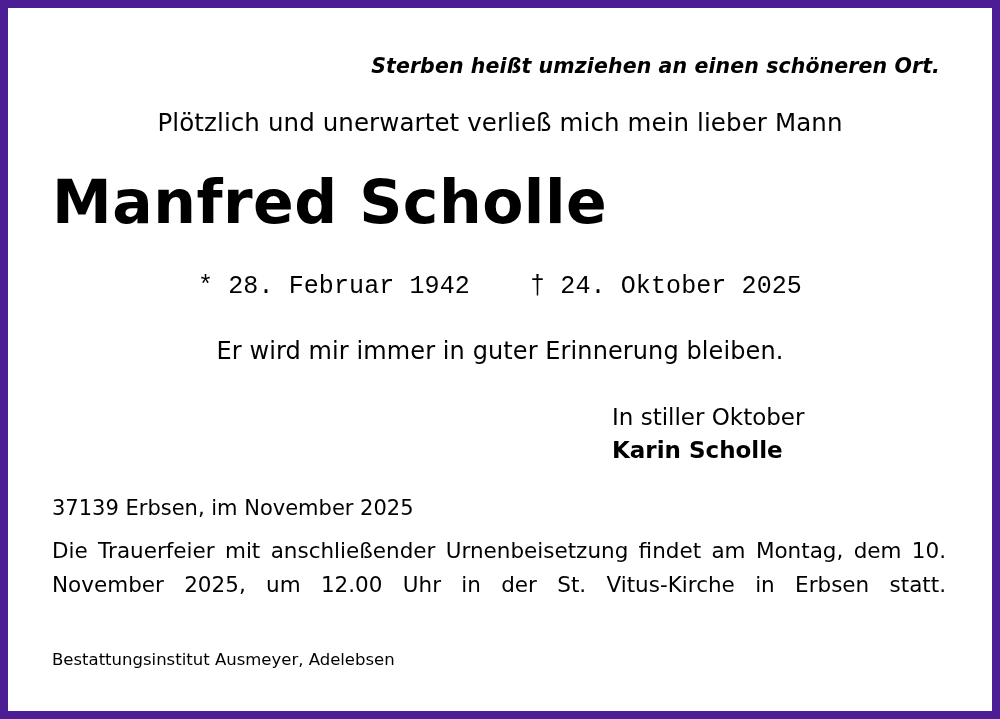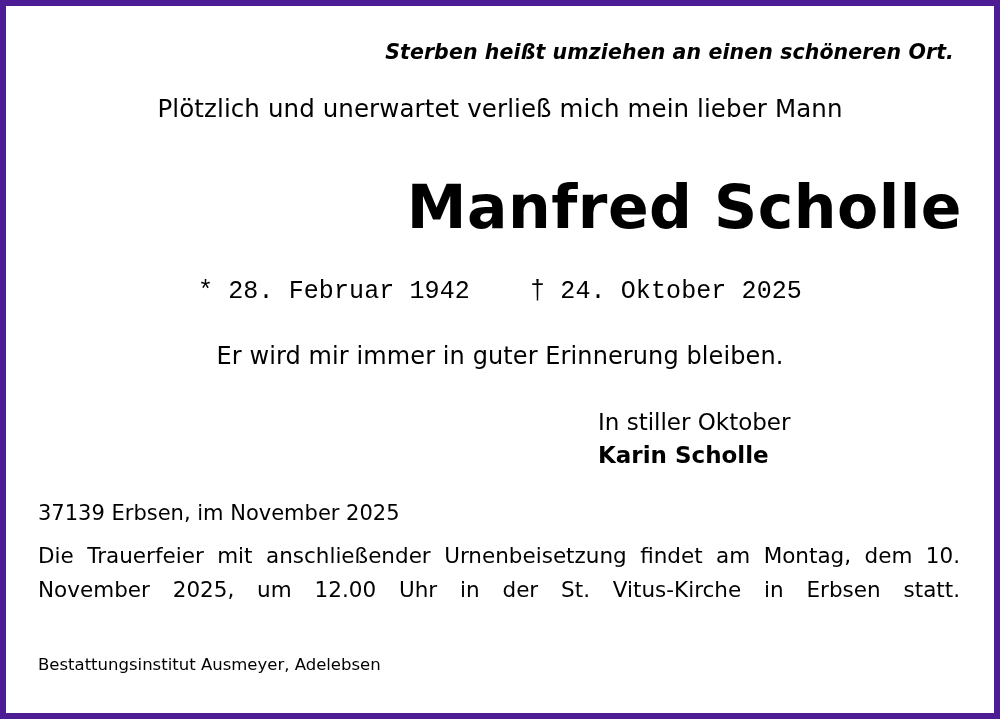--- a/index.html
+++ b/index.html
@@ -12,23 +12,23 @@
     height: 719px;
     font-family: "DejaVu Sans", "Liberation Sans", sans-serif;
     color: #000000;
     overflow: hidden;
   }
   .obituary {
     position: relative;
     box-sizing: border-box;
     width: 1000px;
     height: 719px;
-    border: 6px solid #4c1d95;
+    border: 8px solid #4c1d95;
     background: #ffffff;
-    padding: 0;
+    padding: 12px;
   }
   .inner {
     position: relative;
     box-sizing: border-box;
     width: 100%;
     height: 100%;
     background: #ffffff;
     padding: 22px 32px 10px 32px;
   }
 
@@ -42,25 +42,25 @@
   }
 
   .intro {
     text-align: center;
     font-size: 24.5px;
     margin-top: 30px;
     letter-spacing: 0.1px;
   }
 
   .name {
-    text-align: right;
+    text-align: left;
     font-weight: bold;
     font-size: 60px;
     letter-spacing: 0.5px;
-    margin-top: 53px;
+    margin-top: 34px;
     line-height: 1.05;
   }
 
   .dates {
     text-align: center;
     font-size: 25px;
     margin-top: 38px;
     letter-spacing: 0.1px;
     font-family: Liberation Mono, monospace;
   }

